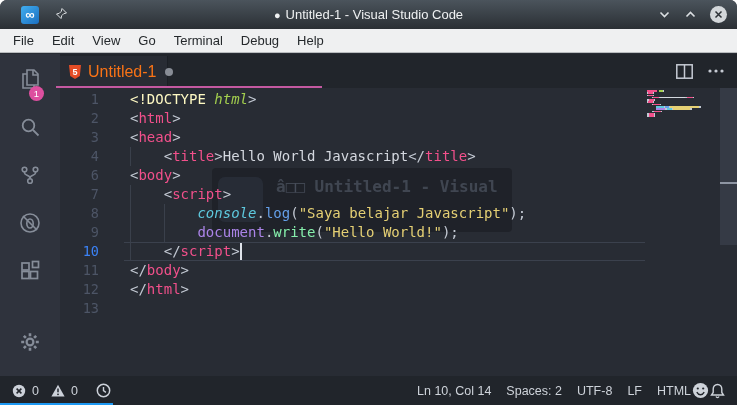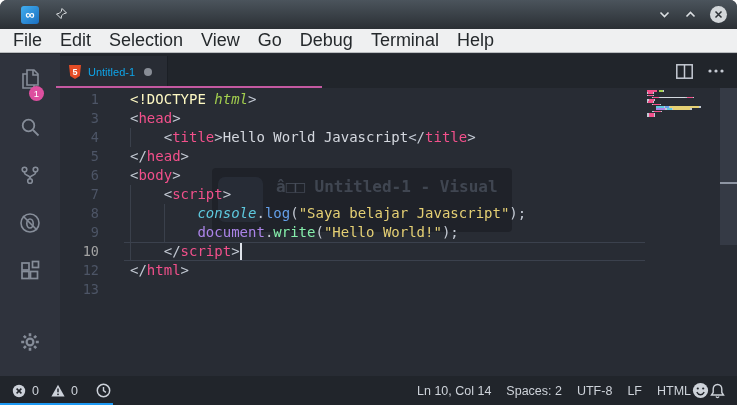--- a/index.html
+++ b/index.html
@@ -14,53 +14,53 @@
     background:linear-gradient(135deg,#41aef0,#1b6fc0); color:#fff; font-size:13px; font-weight:bold;
     display:flex; align-items:center; justify-content:center; line-height:1; }
   .tb-title { position:absolute; left:0; right:0; text-align:center; color:#eff1f2; font-size:13px; pointer-events:none; }
   .tb-title .dot { font-size:11px; margin-right:5px; }
   .tb-right { position:absolute; right:10px; top:0; height:29px; display:flex; align-items:center; gap:13px; }
   .win-close { width:17px; height:17px; border-radius:50%; background:#d3d7da; display:flex; align-items:center; justify-content:center; }
 
   
   .menubar { position:absolute; top:29px; left:0; right:0; height:24px; background:#eff0f1;
     display:flex; align-items:center; padding-left:4px; border-bottom:1px solid #b9bcbe; }
-  .menu-item { color:#25292c; font-size:18px; padding:0 9px; line-height:23px; }
+  .menu-item { color:#25292c; font-size:13px; padding:0 9px; line-height:23px; }
 
   
   .workbench { position:absolute; top:54px; left:0; right:0; height:322px; display:flex; }
 
   
   .activitybar { position:relative; width:60px; background:#2f333d; flex:none; }
   .ab-icon { position:absolute; left:18px; width:24px; height:24px; color:#868d99; }
   .ab-badge { position:absolute; left:29px; top:32px; width:15px; height:15px; border-radius:50%;
     background:#dd4f9f; color:#fff; font-size:9.5px; display:flex; align-items:center; justify-content:center; }
 
   
   .editor-col { position:relative; flex:1; background:#282c34; }
 
   
   .tabbar { position:relative; height:34px; background:#21252b; }
   .tab { position:absolute; left:0; top:2px; width:108px; height:32px; background:#282c34;
     border-right:1px solid #1b1f25; display:flex; align-items:center; padding:0 9px; gap:7px; }
   .html5-icon { width:12px; height:14px; background:#e44d26; color:#fff; font-size:9px; font-weight:bold;
     display:flex; align-items:center; justify-content:center;
     clip-path:polygon(0 0,100% 0,90% 78%,50% 100%,10% 78%); flex:none; }
-  .tab-label { color:#0ea5e9; font-size:11px; white-space:nowrap; }
+  .tab-label { color:#f97316; font-size:16px; white-space:nowrap; }
   .tab-dot { width:8px; height:8px; border-radius:50%; background:#888d96; flex:none; margin-left:2px; }
   .tab-accent { position:absolute; bottom:0; left:-4px; width:266px; height:2px; background:#c459a1; }
   .tab-actions { position:absolute; right:13px; top:0; height:34px; display:flex; align-items:center; gap:15px; color:#c6cbd4; }
 
   
   .editor { position:absolute; top:34px; left:0; right:0; bottom:0; overflow:hidden;
     font-family:"DejaVu Sans Mono", monospace; font-size:14px; }
   .code-lines { position:relative; padding-top:2px; z-index:2; }
   .code-row { position:relative; height:19px; line-height:19px; white-space:pre; }
   .ln { display:inline-block; width:39px; text-align:right; color:#4d5566; font-size:13.5px; }
-  .code-row.active .ln { color:#a3a3a3; }
+  .code-row.active .ln { color:#3b82f6; }
   .code { margin-left:31px; white-space:pre; color:#d4d8df; }
   .guide { position:absolute; top:0; bottom:0; width:1px; background:#3a404b; }
   .linehl { position:absolute; left:64px; width:521px; top:0; bottom:0;
     box-shadow:inset 0 1px 0 #3b414d, inset 0 -1px 0 #3b414d; pointer-events:none; }
   .cursor { position:absolute; top:1px; height:17px; width:2px; background:#dfe3ea; }
 
   .tk-tag    { color:#f2508b; }
   .tk-doctype{ color:#fef9c3; }
   .tk-green-i{ color:#a3cf4e; font-style:italic; }
   .tk-string { color:#e5d074; }
@@ -103,43 +103,45 @@
 
 <div class="window">
 
   <div class="titlebar">
     <div class="tb-left">
       <div class="vscode-logo">∞</div>
       <svg width="15" height="15" viewBox="0 0 15 15">
         <path d="M9 1.5l4.5 4.5-2.8 0.7-2 2-0.7 2.8L3.5 7l2.8-0.7 2-2z" fill="#3a4046" stroke="#dadee1" stroke-width="1"></path>
       </svg>
     </div>
+    <div class="tb-title">
+      <span class="dot">●</span><span>Untitled-1 - Visual Studio Code</span>
+    </div>
     <div class="tb-right">
       <svg width="13" height="13" viewBox="0 0 13 13">
         <polyline points="2.5,4.5 6.5,8.5 10.5,4.5" fill="none" stroke="#dbdfe2" stroke-width="1.6"></polyline>
       </svg>
       <svg width="13" height="13" viewBox="0 0 13 13">
         <polyline points="2.5,8.5 6.5,4.5 10.5,8.5" fill="none" stroke="#dbdfe2" stroke-width="1.6"></polyline>
       </svg>
       <div class="win-close">
         <svg width="9" height="9" viewBox="0 0 9 9">
             <path d="M1.5 1.5l6 6M7.5 1.5l-6 6" stroke="#2c3136" stroke-width="1.5"></path>
           </svg>
       </div>
     </div>
   </div>
 
   <div class="menubar">
       <span class="menu-item">File</span>
       <span class="menu-item">Edit</span>
-      <span class="menu-item">Selection</span>
       <span class="menu-item">View</span>
       <span class="menu-item">Go</span>
+      <span class="menu-item">Terminal</span>
       <span class="menu-item">Debug</span>
-      <span class="menu-item">Terminal</span>
       <span class="menu-item">Help</span>
     </div>
 
   <div class="workbench">
 
     <div class="activitybar">
       <svg class="ab-icon" style="top:13px" viewBox="0 0 24 24" fill="none" stroke="currentColor" stroke-width="1.6">
         <path d="M9 3h7l4 4v11H9z"></path>
           <path d="M15 3v5h5"></path>
           <path d="M9 7H5v14h11v-3"></path>
@@ -196,28 +198,29 @@
         </div>
       </div>
 
       <div class="editor">
         <div class="watermark">
           <div class="wm-logo"></div>
           <div class="wm-line1">â□□ Untitled-1 - Visual Studio Code</div>
         </div>
         <div class="code-lines">
             <div class="code-row"><span class="ln">1</span><span class="code"><span class="tk-doctype">&lt;!DOCTYPE</span><span class="tk-plain"> </span><span class="tk-green-i">html</span><span class="tk-punct">&gt;</span></span></div>
+            <div class="code-row"><span class="ln">2</span><span class="code"><span class="tk-punct">&lt;</span><span class="tk-tag">html</span><span class="tk-punct">&gt;</span></span></div>
             <div class="code-row"><span class="ln">3</span><span class="code"><span class="tk-punct">&lt;</span><span class="tk-tag">head</span><span class="tk-punct">&gt;</span></span></div>
             <div class="code-row"><div class="guide" style="left: calc(0ch + 70px);"></div><span class="ln">4</span><span class="code"><span class="tk-plain">    </span><span class="tk-punct">&lt;</span><span class="tk-tag">title</span><span class="tk-punct">&gt;</span><span class="tk-plain">Hello World Javascript</span><span class="tk-punct">&lt;/</span><span class="tk-tag">title</span><span class="tk-punct">&gt;</span></span></div>
-            <div class="code-row"><span class="ln">5</span><span class="code"><span class="tk-punct">&lt;/</span><span class="tk-tag">head</span><span class="tk-punct">&gt;</span></span></div>
             <div class="code-row"><span class="ln">6</span><span class="code"><span class="tk-punct">&lt;</span><span class="tk-tag">body</span><span class="tk-punct">&gt;</span></span></div>
             <div class="code-row"><div class="guide" style="left: calc(0ch + 70px);"></div><span class="ln">7</span><span class="code"><span class="tk-plain">    </span><span class="tk-punct">&lt;</span><span class="tk-tag">script</span><span class="tk-punct">&gt;</span></span></div>
             <div class="code-row"><div class="guide" style="left: calc(0ch + 70px);"></div><div class="guide" style="left: calc(4ch + 70px);"></div><span class="ln">8</span><span class="code"><span class="tk-plain">        </span><span class="tk-cyan-i">console</span><span class="tk-punct">.</span><span class="tk-blue">log</span><span class="tk-punct">(</span><span class="tk-string">"Saya belajar Javascript"</span><span class="tk-punct">);</span></span></div>
             <div class="code-row"><div class="guide" style="left: calc(0ch + 70px);"></div><div class="guide" style="left: calc(4ch + 70px);"></div><span class="ln">9</span><span class="code"><span class="tk-plain">        </span><span class="tk-purple">document</span><span class="tk-punct">.</span><span class="tk-cyan">write</span><span class="tk-punct">(</span><span class="tk-string">"Hello World!"</span><span class="tk-punct">);</span></span></div>
             <div class="code-row active"><div class="guide" style="left: calc(0ch + 70px);"></div><span class="ln">10</span><span class="code"><span class="tk-plain">    </span><span class="tk-punct">&lt;/</span><span class="tk-tag">script</span><span class="tk-punct">&gt;</span></span><div class="linehl"></div><div class="cursor" style="left: calc(13ch + 70px);"></div></div>
+            <div class="code-row"><span class="ln">11</span><span class="code"><span class="tk-punct">&lt;/</span><span class="tk-tag">body</span><span class="tk-punct">&gt;</span></span></div>
             <div class="code-row"><span class="ln">12</span><span class="code"><span class="tk-punct">&lt;/</span><span class="tk-tag">html</span><span class="tk-punct">&gt;</span></span></div>
             <div class="code-row"><span class="ln">13</span><span class="code"></span></div>
           </div>
       </div>
 
       <div class="minimap">
           <div class="mm-row">
             <span class="mm-tk" style="left: 2px; width: 10.35px; background: rgb(242, 80, 139);"></span>
             <span class="mm-tk" style="left: 13.5px; width: 4.6px; background: rgb(163, 207, 78);"></span>
             <span class="mm-tk" style="left: 18.1px; width: 1.15px; background: rgb(195, 201, 211);"></span>

